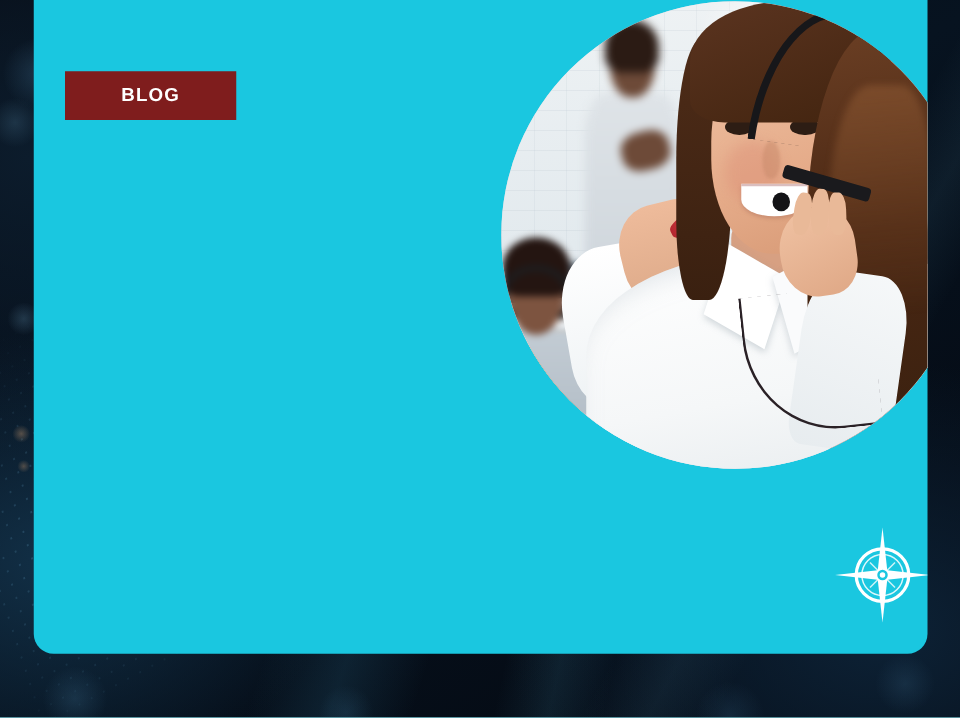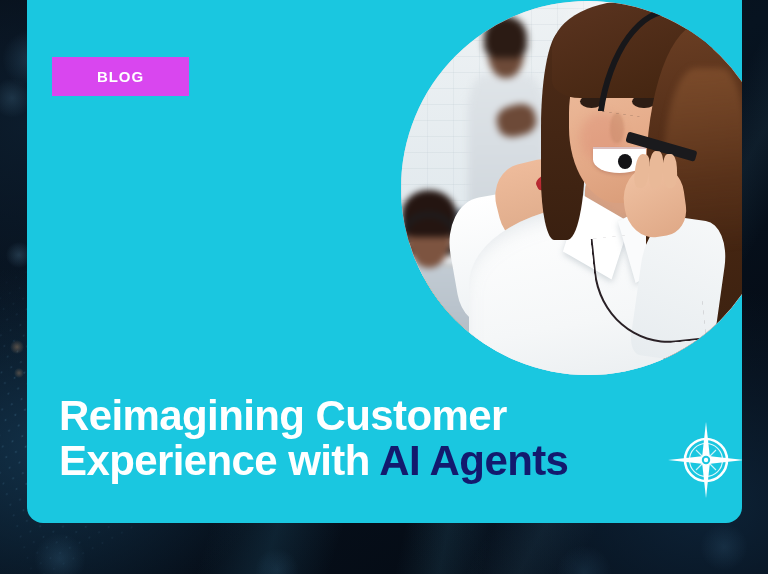--- a/index.html
+++ b/index.html
@@ -73,21 +73,21 @@
     overflow: hidden;
   }
 
   
   #blog-badge {
     position: absolute;
     left: 25px;
     top: 57px;
     width: 137px;
     height: 39px;
-    background: #d946ef;
+    background: #7f1d1d;
     display: flex;
     align-items: center;
     justify-content: center;
   }
   #blog-badge .label {
     color: #ffffff;
     font-size: 15px;
     font-weight: bold;
     letter-spacing: 0.9px;
   }
@@ -532,24 +532,20 @@
         <div class="mic-tip"></div>
         <div class="forearm"></div>
         <div class="hand"></div>
         <div class="finger f1"></div>
         <div class="finger f2"></div>
         <div class="finger f3"></div>
         <div class="cable"></div>
       </div>
     </div>
 
-    <h1 id="headline">
-      <span>Reimagining Customer</span><br>
-      <span>Experience with </span><span class="accent">AI Agents</span>
-    </h1>
 
     <div id="logo">
       <svg viewBox="0 0 80 80" width="80" height="80" aria-hidden="true">
         <g fill="#ffffff">
 
           <circle cx="40" cy="40" r="21" fill="none" stroke="#ffffff" stroke-width="2.6"></circle>
           <circle cx="40" cy="40" r="16.5" fill="none" stroke="#ffffff" stroke-width="1.2" opacity="0.85"></circle>
 
           <g opacity="0.95">
             <path d="M40 26 L45 40 L40 54 L35 40 Z"></path>

